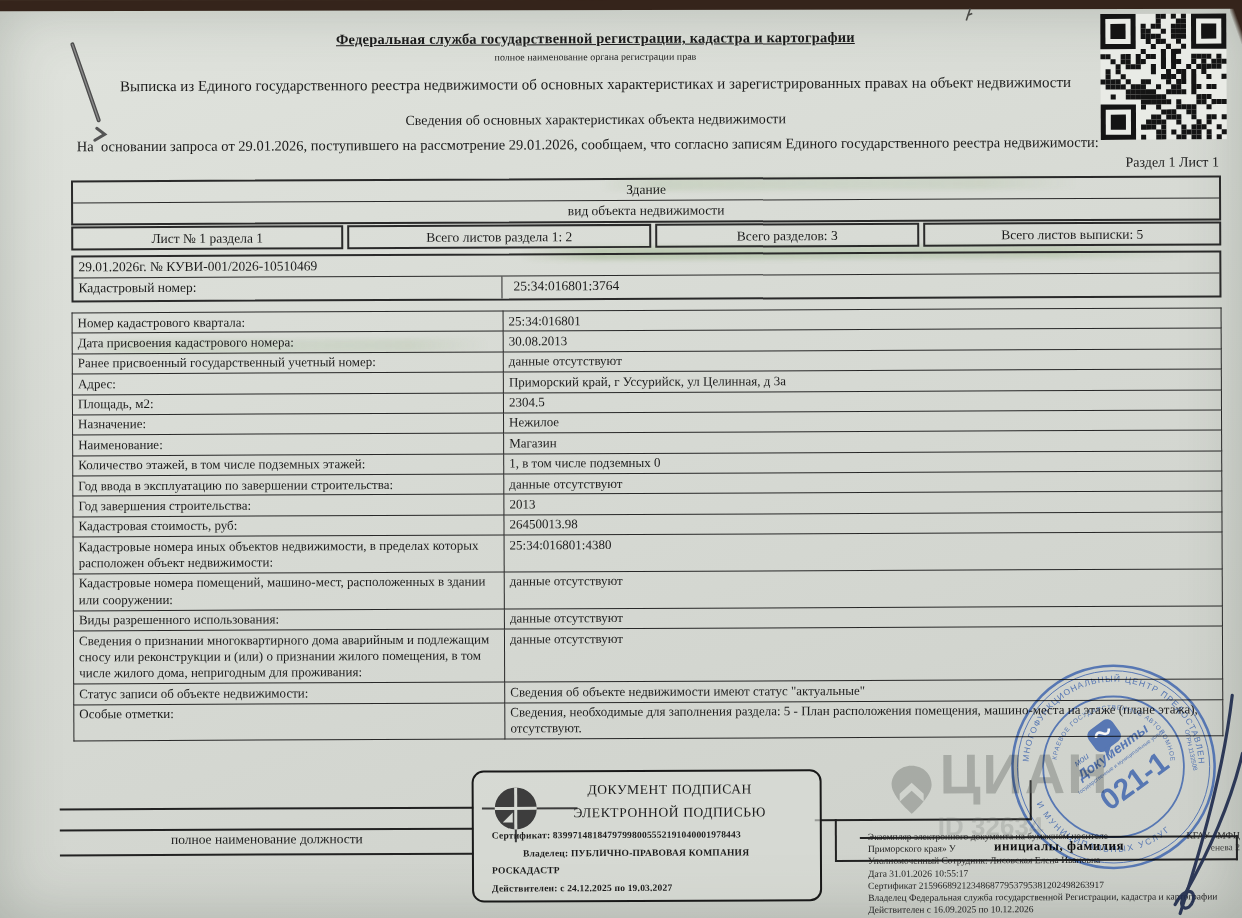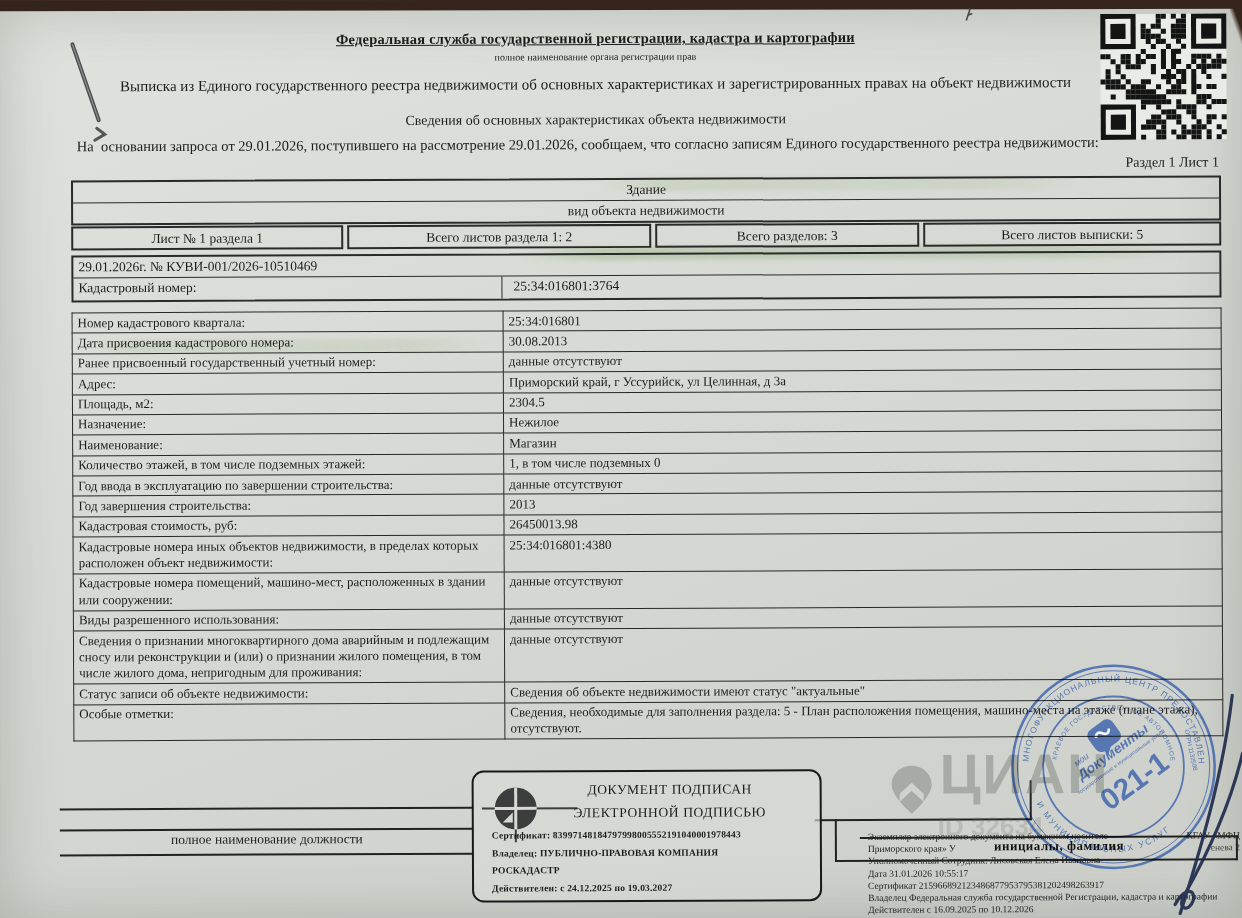--- a/index.html
+++ b/index.html
@@ -51,21 +51,21 @@
   #main-table td.lbl{width:420px;}
 
   
   #pos-caption{left:58px;top:830px;width:414px;font-size:13.5px;text-align:center;}
 
   
   #sigbox{position:absolute;left:470px;top:770px;width:350px;height:132px;border:2.6px solid #191919;border-radius:12px;box-sizing:border-box;background:rgba(216,219,213,.65);}
   #sigbox .t1{position:absolute;left:60px;right:14px;top:10px;text-align:center;font-size:13.5px;letter-spacing:.6px;}
   #sigbox .t2{position:absolute;left:60px;right:14px;top:33px;text-align:center;font-size:13.5px;letter-spacing:.6px;}
   #sigbox .s{position:absolute;left:18px;font-size:9.5px;font-weight:bold;letter-spacing:.2px;}
-  #sigbox .s1{top:58px;} #sigbox .s2{top:76px;} #sigbox .s3{top:93px;} #sigbox .s4{top:111px;}
+  #sigbox .s1{top:58px;} #sigbox .s2{top:76px;margin-left:31px;} #sigbox .s3{top:93px;} #sigbox .s4{top:111px;}
 
   
   #mfc-block{position:absolute;left:866px;top:832px;width:372px;font-size:9.5px;line-height:12.2px;color:#222;}
   #mfc-block .row{display:flex;justify-content:space-between;}
   #initials-caption{position:absolute;left:992px;top:840px;font-size:13px;font-weight:bold;letter-spacing:.5px;color:#111;}
 
   
   #cian{position:absolute;left:888px;top:748px;color:rgba(105,110,105,.40);z-index:3;}
   #cian .brand{font-family:"Liberation Sans","DejaVu Sans",sans-serif;font-weight:bold;font-size:56px;letter-spacing:2px;line-height:56px;}
   #cian .idt{font-family:"Liberation Sans","DejaVu Sans",sans-serif;font-weight:bold;font-size:26px;color:rgba(105,110,105,.22);margin-left:48px;margin-top:-4px;}

